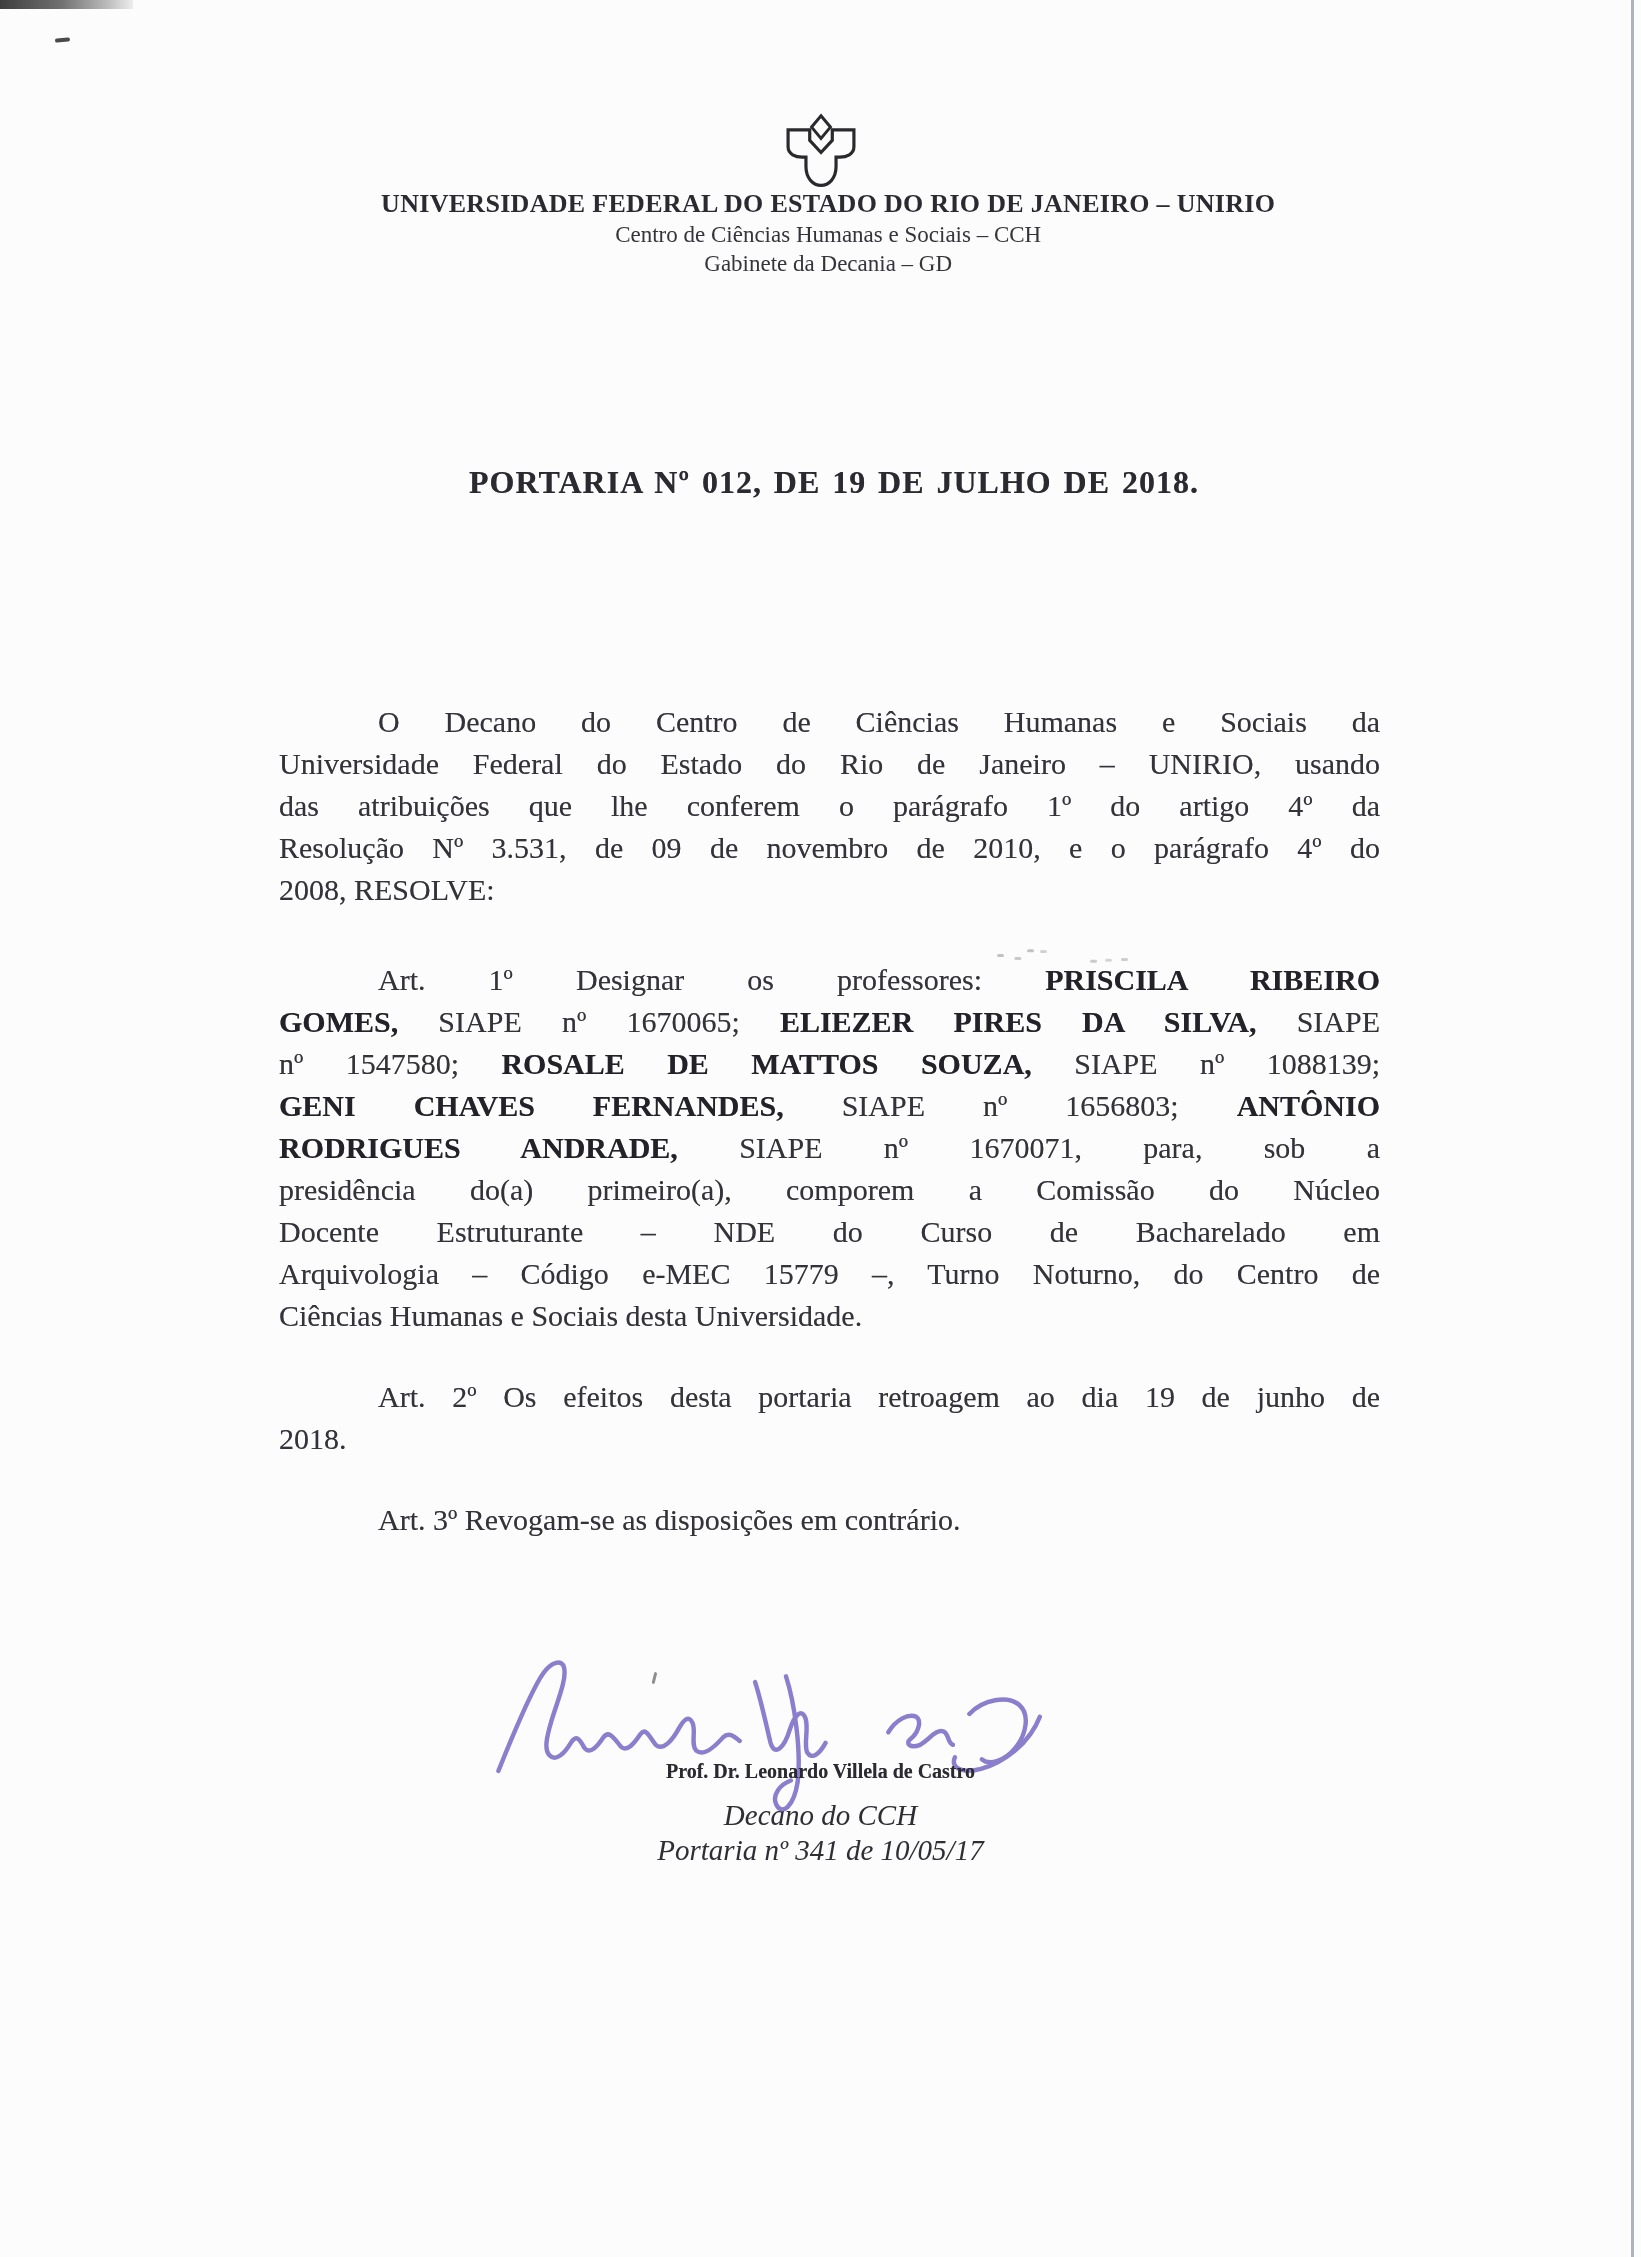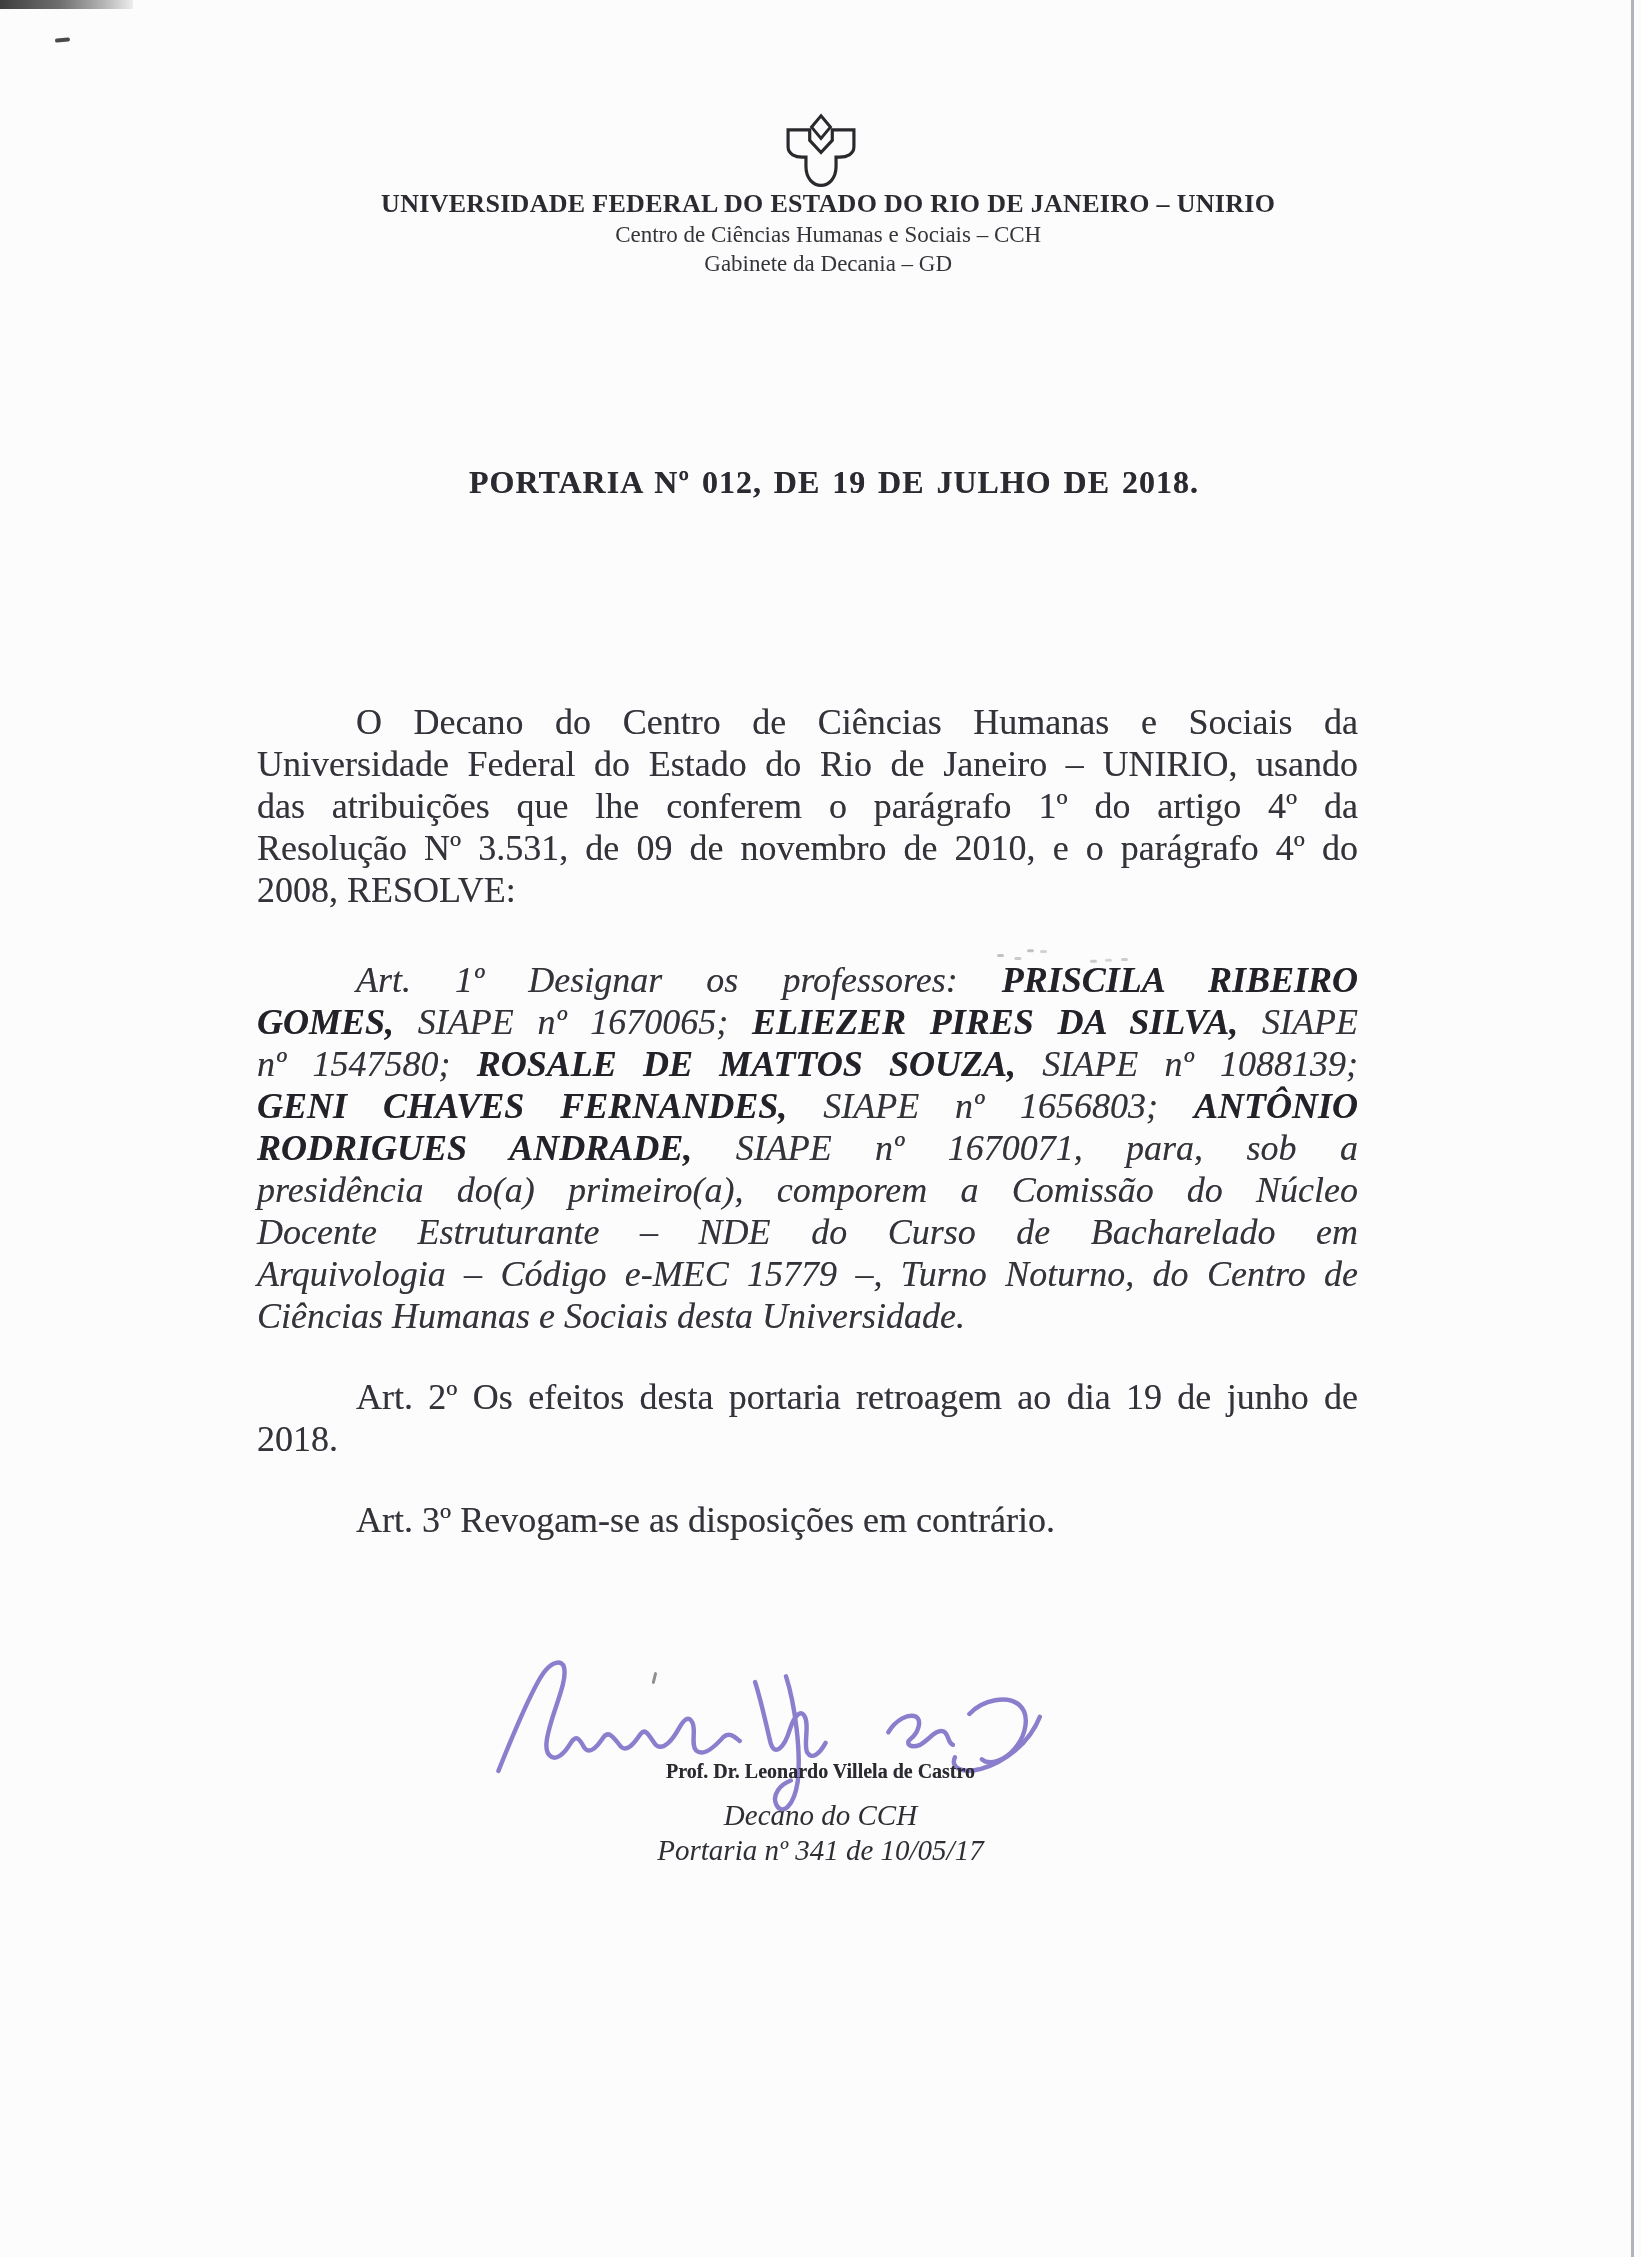--- a/index.html
+++ b/index.html
@@ -31,25 +31,25 @@
   .org-sub  { position:absolute; left:7.7px; width:100%; text-align:center;
     font-size:23px; color:#35343a; white-space:nowrap; }
   .org-sub.l2 { top:222px; }
   .org-sub.l3 { top:251px; }
   
   .doc-title { position:absolute; top:464px; left:13.5px; width:100%; margin:0; text-align:center;
     font-weight:bold; font-size:32px; letter-spacing:1px; word-spacing:2.9px;
     color:#2b2a30; white-space:nowrap;
     text-shadow:0 0 0.6px rgba(50,50,60,.55); }
   
-  .body-text { position:absolute; top:701px; left:257px; width:1101px;
-    font-size:36px; line-height:42px; color:#34333a;
+  .body-text { position:absolute; top:701px; left:279px; width:1101px;
+    font-size:30px; line-height:42px; color:#34333a;
     text-shadow:0 0 0.5px rgba(55,55,65,.5); }
   .para { margin:0 0 48px 0; }
-  .para:nth-child(2) { margin-bottom:39px;font-style:italic; }
+  .para:nth-child(2) { margin-bottom:39px; }
   .para:nth-child(3) { margin-bottom:39px; }
   .para:last-child { margin-bottom:8px; }
   .line { text-align:justify; text-align-last:justify; }
   .line.natural { text-align:left; text-align-last:left; }
   .line.indent { text-indent:99px; }
   .bold { font-weight:bold; color:#232229; }
   
   .signature-ink { position:absolute; left:483px; top:1653px; }
   .sig-name { position:absolute; top:1760px; left:0; width:1641px; text-align:center;
     font-weight:bold; font-size:20px; color:#2b2a30; white-space:nowrap;

